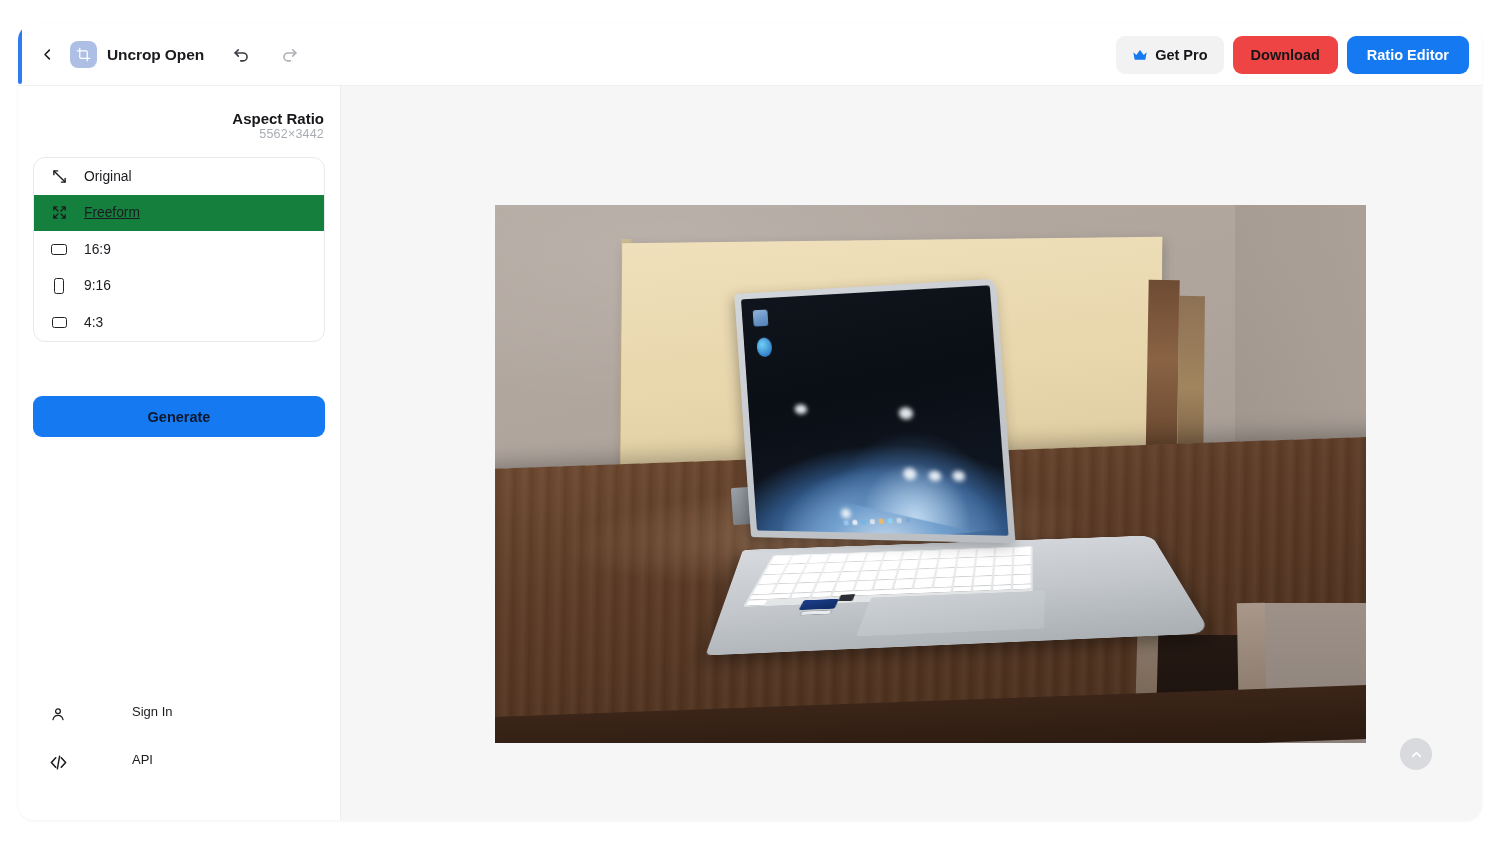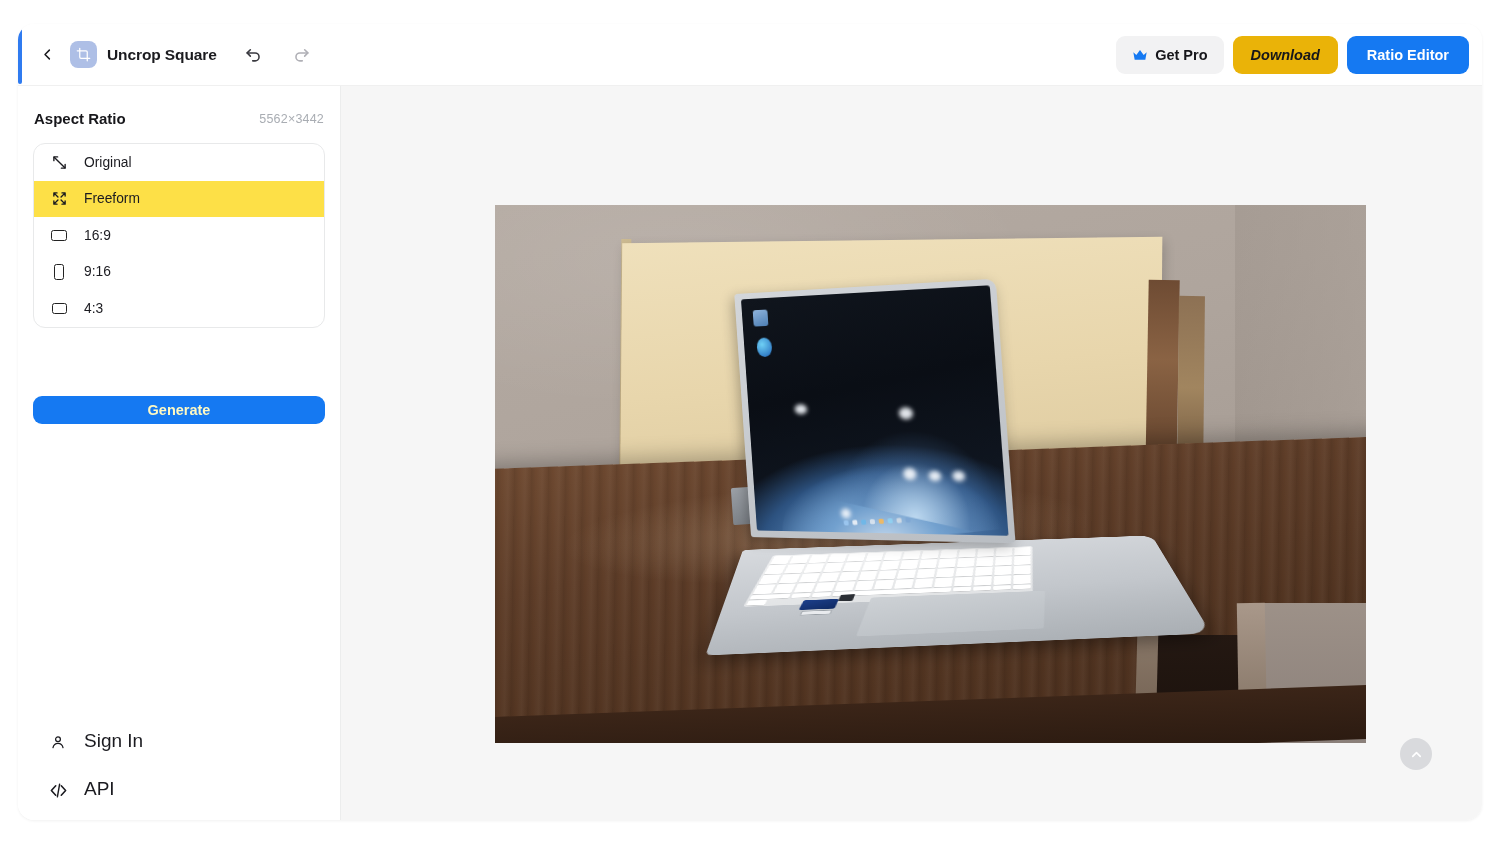--- a/index.html
+++ b/index.html
@@ -71,92 +71,94 @@
     height: 38px;
     border-radius: 9px;
     display: flex; align-items: center; justify-content: flex-start;
     font-size: 14.5px;
     font-weight: bold;
     cursor: pointer;
     white-space: nowrap;
     border: none;
   }
   .btn-gray { background: #f2f2f3; color: #16161a; padding: 0 16px; gap: 7px; }
-  .btn-gray2 { background: #eab308; color: #16161a; padding: 0 18px; font-style: italic; }
+  .btn-gray2 { background: #ef4444; color: #16161a; padding: 0 18px; }
   .btn-blue { background: #1579f2; color: #ffffff; padding: 0 20px; }
 
   
   .sidebar {
     position: absolute;
     left: 0; top: 62px;
     width: 323px; height: 734px;
     background: #ffffff;
     border-right: 1px solid #eceded;
   }
   .sec-head {
     display: flex;
-    align-items: center;
+    align-items: flex-end;
     padding: 24px 16px 0 16px;
+    flex-direction: column;
   }
   .sec-title { font-size: 15px; font-weight: bold; color: #17171b; }
   .sec-dims { margin-left: auto; font-size: 12.5px; color: #a9adb3; font-weight: normal; letter-spacing: 0.2px; }
 
   .ratio-card {
     margin: 16px 15px 0 15px;
     border: 1px solid #e8e9ea;
     border-radius: 12px;
     overflow: hidden;
     background: #fff;
   }
   .ratio-row {
     height: 36.5px;
     display: flex;
     align-items: center;
     padding-left: 16px;
     cursor: pointer;
     font-size: 13.8px;
     color: #1b1b20;
   }
-  .ratio-row.active { background: #fde047; }
+  .ratio-row.active { background: #15803d; text-decoration: underline; }
   .ratio-ico {
     width: 18px; height: 18px;
     display: flex; align-items: center; justify-content: center;
     margin-right: 16px;
     flex: 0 0 18px;
   }
   .box-ico { border: 1.7px solid #222; border-radius: 2.5px; }
 
   .generate-btn {
     position: absolute;
     left: 15px; top: 310px;
-    width: 292px; height: 28px;
+    width: 292px; height: 41px;
     background: #1579f2;
-    color: #fef9c3;
+    color: #0f172a;
     border-radius: 9px;
     font-size: 14.5px;
     font-weight: bold;
     display: flex; align-items: center; justify-content: center;
     cursor: pointer;
     border: none;
   }
 
   .bottom-links {
     position: absolute;
     left: 0; bottom: 20px;
     width: 100%;
   }
   .blink {
     height: 48px;
     display: flex;
-    align-items: flex-end;
+    align-items: flex-start;
     padding-left: 30px;
     cursor: pointer;
-    font-size: 19px;
+    font-size: 13px;
     color: #1b1b20;
     font-weight: 500;
+    gap: 48px;
   }
   .blink .bico {
     width: 20px; height: 20px;
     margin-right: 16px;
     display: flex; align-items: center; justify-content: center;
     flex: 0 0 20px;
   }
 
   
   .canvas {
@@ -417,21 +419,21 @@
       </svg>
     </div>
 
     <div class="app-icon">
       <svg width="15" height="15" viewBox="0 0 24 24" fill="none">
         <path d="M6 2 V16 A2 2 0 0 0 8 18 H22" stroke="#ffffff" stroke-width="2" stroke-linecap="round" stroke-linejoin="round"></path>
         <path d="M2 6 H16 A2 2 0 0 1 18 8 V22" stroke="#ffffff" stroke-width="2" stroke-linecap="round" stroke-linejoin="round"></path>
       </svg>
     </div>
 
-    <div class="app-title">Uncrop Square</div>
+    <div class="app-title">Uncrop Open</div>
 
     <div class="hist-btns">
       <div class="hist-btn">
         <svg width="19" height="19" viewBox="0 0 24 24" fill="none">
           <path d="M8 6 L4 10 L8 14" stroke="#3a3a40" stroke-width="2" stroke-linecap="round" stroke-linejoin="round"></path>
           <path d="M4 10 H14 A5 5 0 0 1 14 20 H11" stroke="#3a3a40" stroke-width="2" stroke-linecap="round" stroke-linejoin="round"></path>
         </svg>
       </div>
       <div class="hist-btn">
         <svg width="19" height="19" viewBox="0 0 24 24" fill="none">

